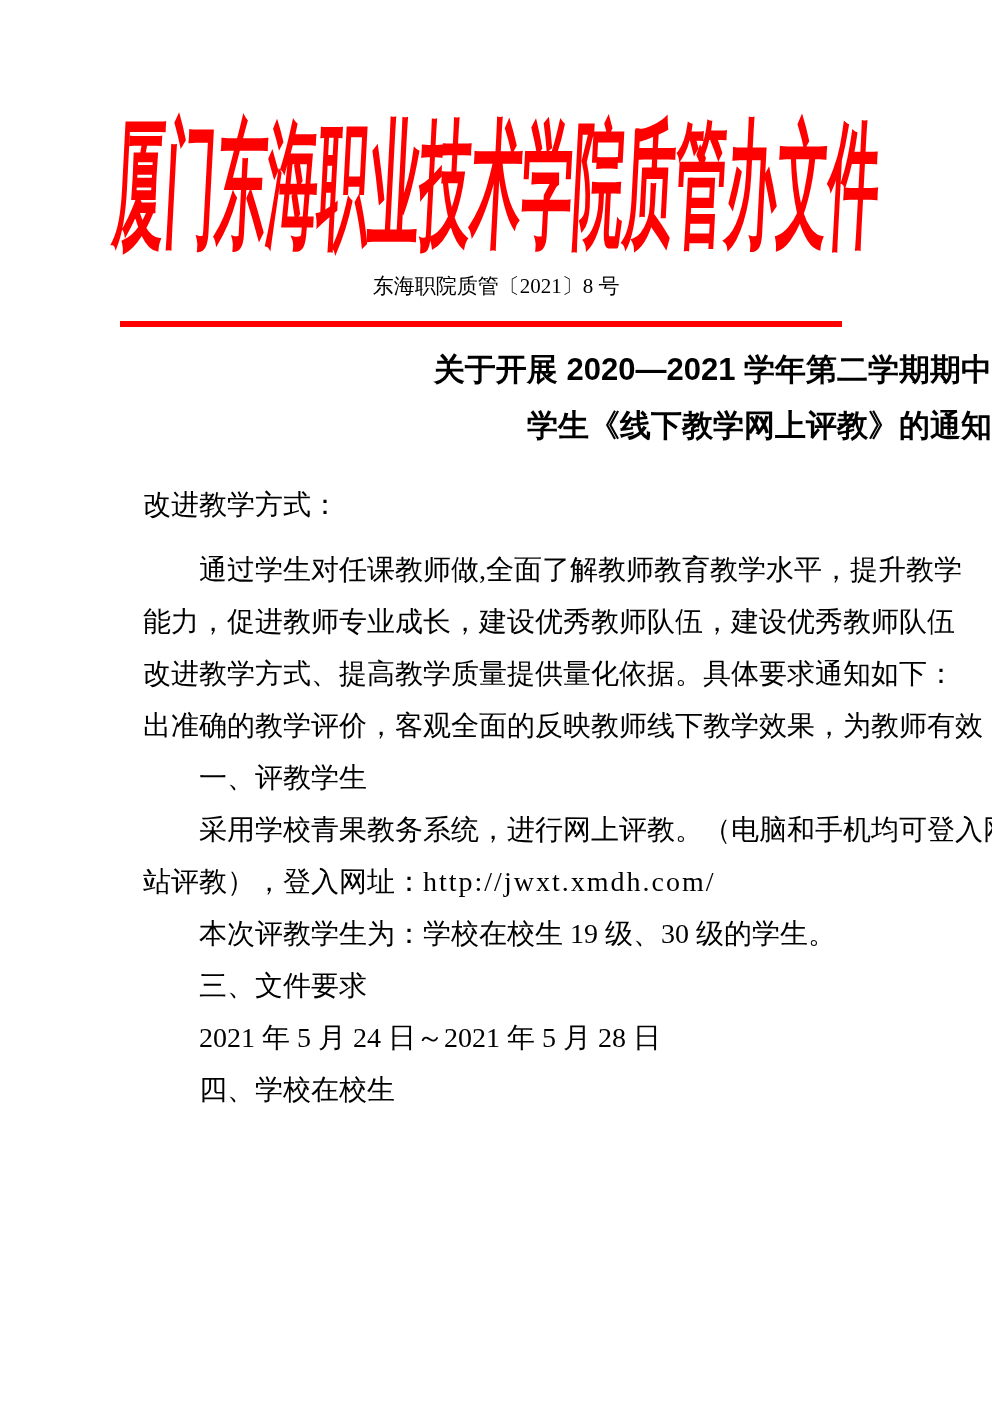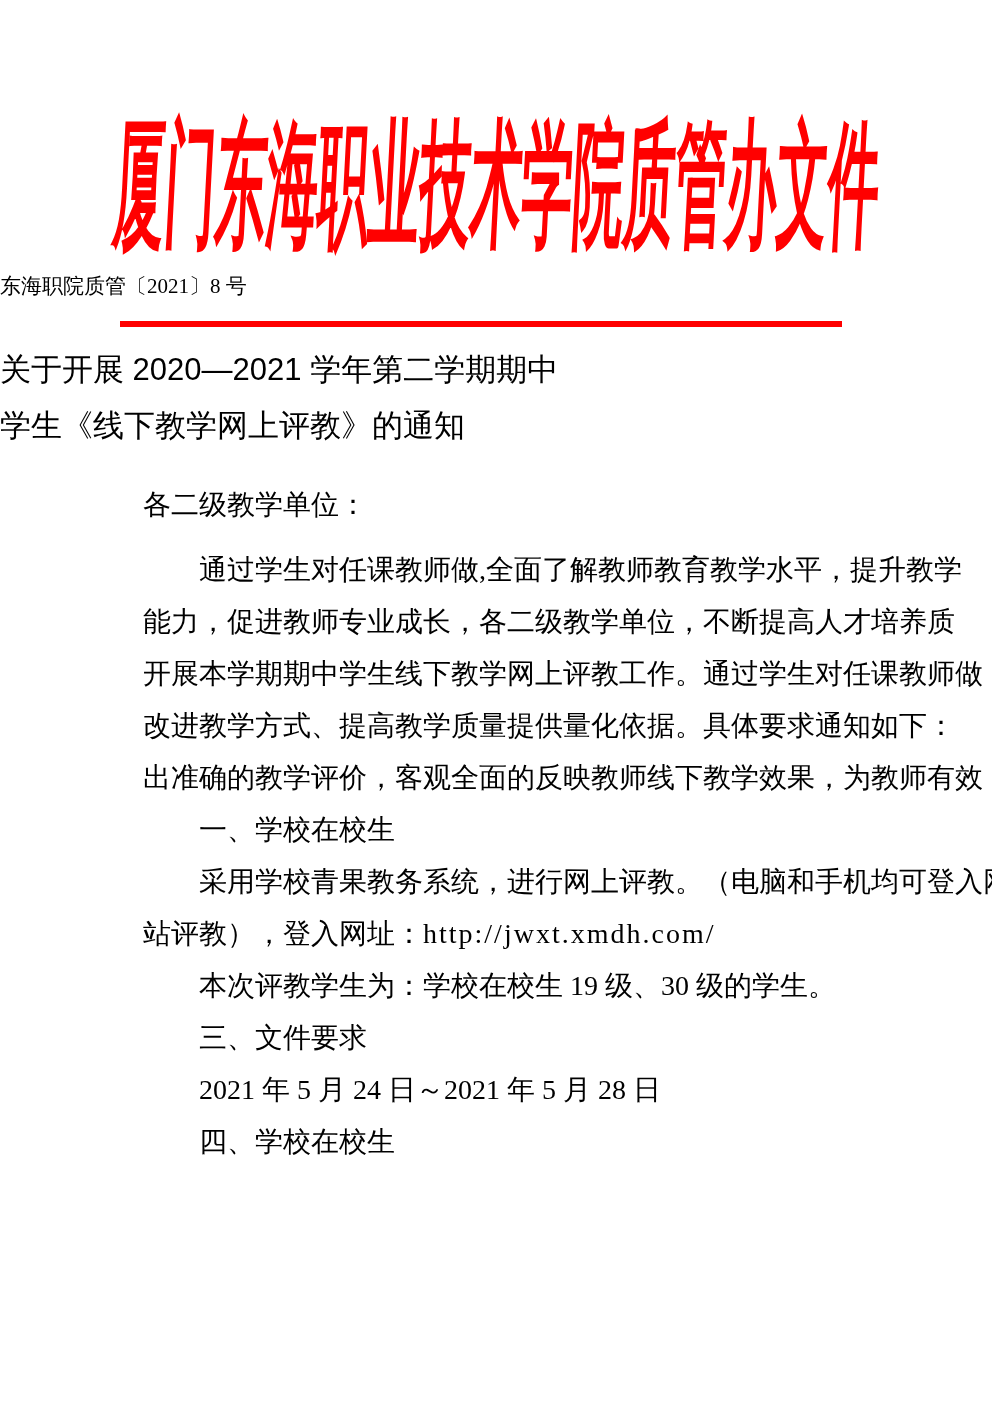--- a/index.html
+++ b/index.html
@@ -35,43 +35,43 @@
     transform: skewX(-3deg) scale(1, 2.7);
     transform-origin: center center;
     font-family: "Liberation Serif", serif;
   }
   
   .doc-number {
     position: absolute;
     top: 272px;
     left: 0;
     right: 0;
-    text-align: left;
+    text-align: center;
     font-size: 21px;
     line-height: 28px;
     color: #000000;
   }
   
   .divider {
     position: absolute;
     top: 321px;
     left: 120px;
     width: 722px;
     height: 6px;
     background: #ff0000;
   }
   
   .doc-title {
     position: absolute;
     top: 342px;
     left: 0;
     right: 0;
-    text-align: left;
+    text-align: right;
     font-family: "Liberation Sans", sans-serif;
-    font-weight: normal;
+    font-weight: bold;
     font-size: 31px;
     line-height: 56px;
     color: #000000;
   }
   
   .body-block {
     position: absolute;
     top: 479px;
     left: 143px;
     width: 717px;
@@ -97,30 +97,29 @@
   <div class="doc-number">东海职院质管〔2021〕8 号</div>
 
   <div class="divider"></div>
 
   <div class="doc-title">
     <div>关于开展 2020—2021 学年第二学期期中</div>
     <div>学生《线下教学网上评教》的通知</div>
   </div>
 
   <div class="body-block">
-    <div class="salutation">各二级教学单位：</div>
+    <div class="salutation">改进教学方式：</div>
 
     <div class="body-lines">
       <div class="line indent">通过学生对任课教师做,全面了解教师教育教学水平，提升教学</div>
-      <div class="line">能力，促进教师专业成长，各二级教学单位，不断提高人才培养质</div>
-      <div class="line">开展本学期期中学生线下教学网上评教工作。通过学生对任课教师做</div>
+      <div class="line">能力，促进教师专业成长，建设优秀教师队伍，建设优秀教师队伍</div>
       <div class="line">改进教学方式、提高教学质量提供量化依据。具体要求通知如下：</div>
       <div class="line">出准确的教学评价，客观全面的反映教师线下教学效果，为教师有效</div>
 
-      <div class="line indent">一、学校在校生</div>
+      <div class="line indent">一、评教学生</div>
       <div class="line indent">采用学校青果教务系统，进行网上评教。（电脑和手机均可登入网</div>
       <div class="line"><span>站评教），登入网址：</span><span class="url-text">http://jwxt.xmdh.com/</span></div>
 
       <div class="line indent">本次评教学生为：学校在校生 19 级、30 级的学生。</div>
 
       <div class="line indent">三、文件要求</div>
       <div class="line indent">2021 年 5 月 24 日～2021 年 5 月 28 日</div>
 
       <div class="line indent">四、学校在校生</div>
     </div>

